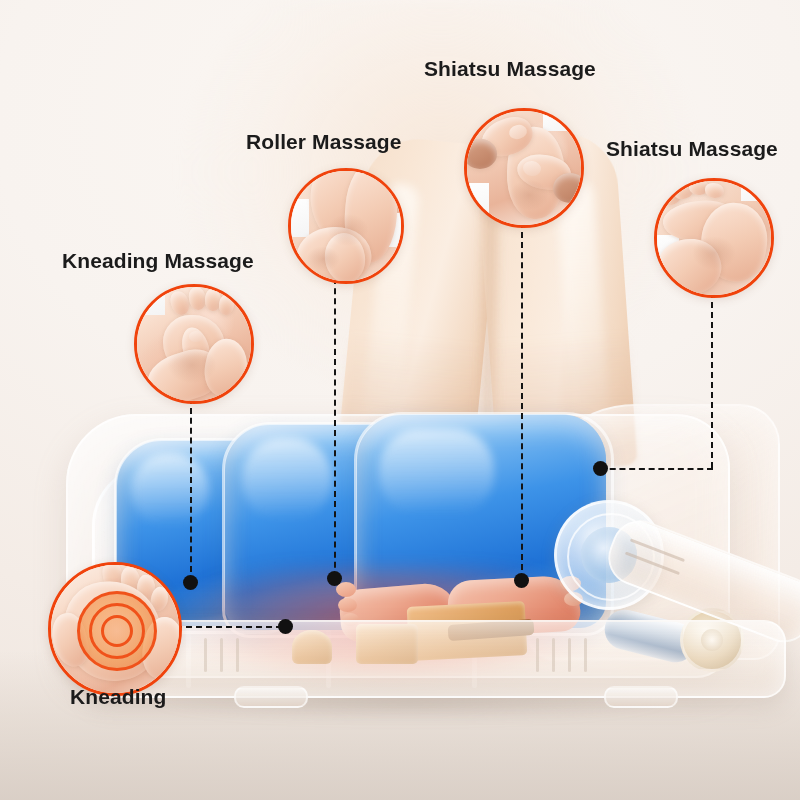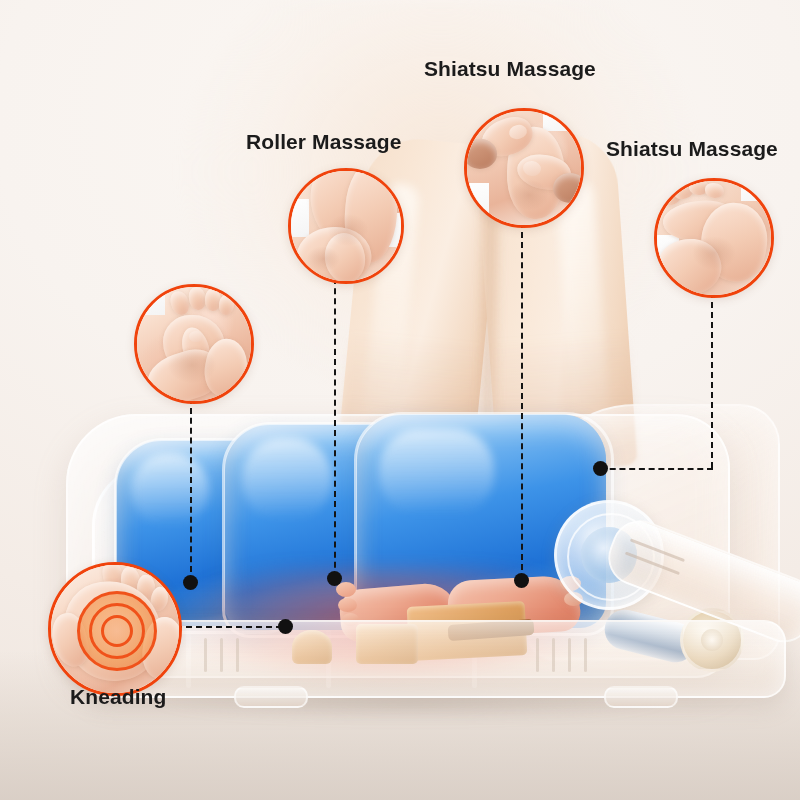--- a/index.html
+++ b/index.html
@@ -288,20 +288,21 @@
       <div class="digit" style="left:68px;top:2px;width:16px;height:22px;transform:rotate(4deg);"></div>
       <div class="digit" style="left:82px;top:8px;width:15px;height:20px;transform:rotate(10deg);"></div>
       <div class="digit" style="left:26px;top:28px;width:62px;height:62px;border-radius:46% 54% 40% 60%;"></div>
       <div class="digit" style="left:46px;top:40px;width:26px;height:44px;border-radius:52%;transform:rotate(-16deg);"></div>
       <div class="nail" style="left:52px;top:44px;width:14px;height:11px;"></div>
       <div class="digit" style="left:10px;top:66px;width:72px;height:48px;border-radius:50% 40% 38% 56%;transform:rotate(-18deg);"></div>
       <div class="digit" style="left:68px;top:52px;width:42px;height:58px;border-radius:44% 56% 48% 52%;transform:rotate(12deg);"></div>
       <div class="shadowband" style="left:20px;top:52px;width:70px;height:52px;"></div>
     </div>
   </div>
+  <div class="callout-label" style="left:62px;top:250px;">Kneading Massage</div>
 
   <div class="circle" style="left:288px;top:168px;width:110px;height:110px;">
     <div class="circ-img skin-b">
       <div class="whitebg" style="left:-6px;top:28px;width:24px;height:38px;"></div>
       <div class="whitebg" style="left:84px;top:42px;width:30px;height:34px;"></div>
       <div class="digit" style="left:20px;top:-12px;width:62px;height:86px;border-radius:50% 50% 44% 56%;transform:rotate(-6deg);"></div>
       <div class="digit" style="left:54px;top:-8px;width:52px;height:100px;border-radius:46% 54% 50% 50%;transform:rotate(4deg);"></div>
       <div class="digit" style="left:6px;top:56px;width:74px;height:58px;border-radius:46% 54% 44% 56%;transform:rotate(-10deg);"></div>
       <div class="digit" style="left:34px;top:62px;width:40px;height:50px;border-radius:52%;transform:rotate(-8deg);"></div>
       <div class="shadowband" style="left:28px;top:36px;width:58px;height:46px;"></div>

